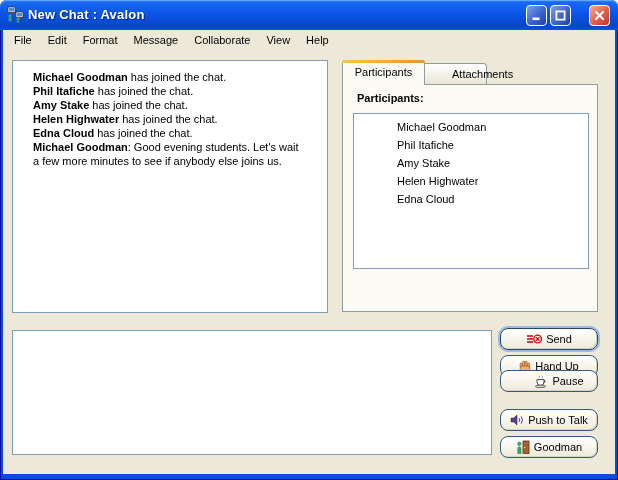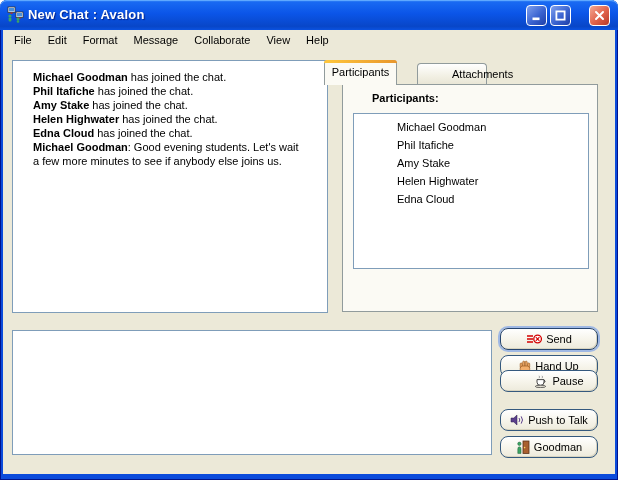--- a/index.html
+++ b/index.html
@@ -39,27 +39,27 @@
   .chat-line { line-height:14px; }
   .chat-name { font-weight:bold; }
 
   
   .tab { position:absolute; height:21px; top:63px; background:linear-gradient(180deg,#FFFFFF,#F2F0E4 60%,#E9E6D6);
          border:1px solid #919B9C; border-bottom:none; border-radius:4px 4px 0 0;
          text-align:center; line-height:20px; z-index:1; }
   .tab.active { top:60px; height:25px; background:#FBFAF4; z-index:3; line-height:23px; }
   .tab.active::before { content:""; position:absolute; left:-1px; right:-1px; top:-1px; height:3px;
          border-radius:4px 4px 0 0; background:linear-gradient(90deg,#FFC73C,#E8962C); }
-  .tab-participants { left:324px; width:73px; }
+  .tab-participants { left:342px; width:83px; }
   .tab-attachments  { left:417px; width:70px;padding-left:34px; }
   .tab-setup        { left:489px; width:42px;margin-top:28px; }
 
   .tabpanel { position:absolute; left:342px; top:84px; width:256px; height:228px;
               background:#FBFAF4; border:1px solid #919B9C; z-index:2; }
-  .panel-heading { position:absolute; left:14px; top:7px; font-weight:bold;margin-left:15px; }
+  .panel-heading { position:absolute; left:14px; top:7px; font-weight:bold; }
   .listbox { position:absolute; left:10px; top:28px; width:236px; height:156px;
              background:#fff; border:1px solid #7F9DB9; padding-top:4px; overflow:hidden; }
   .list-row { height:18px; line-height:18px; padding-left:43px; }
 
   
   .xpbtn { position:absolute; height:21px; border:1px solid #35597E; border-radius:8px;
            background:linear-gradient(180deg,#FFFFFF 0%,#F6F4EA 55%,#EDEADB 100%);
            box-shadow:inset -1px -1px 0 #D8D4C0;
            display:flex; align-items:center; justify-content:center; gap:4px;
            font-family:"Liberation Sans", sans-serif; font-size:11px; cursor:default; }

